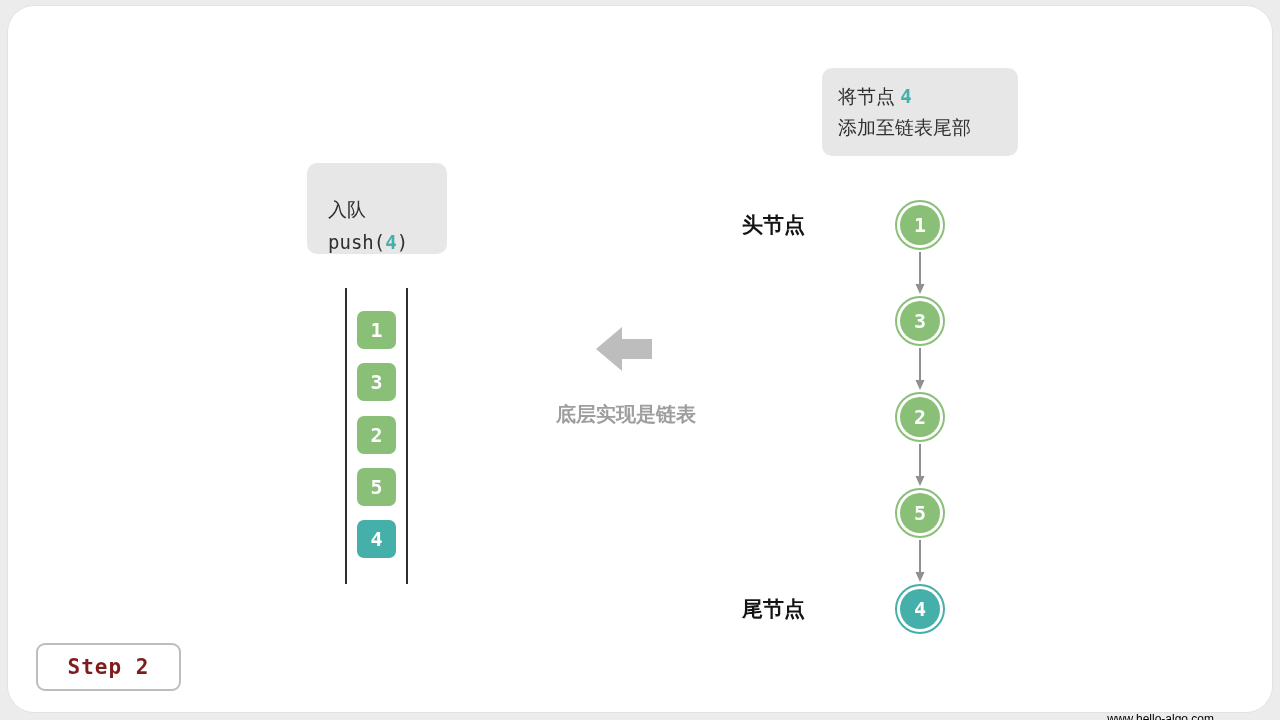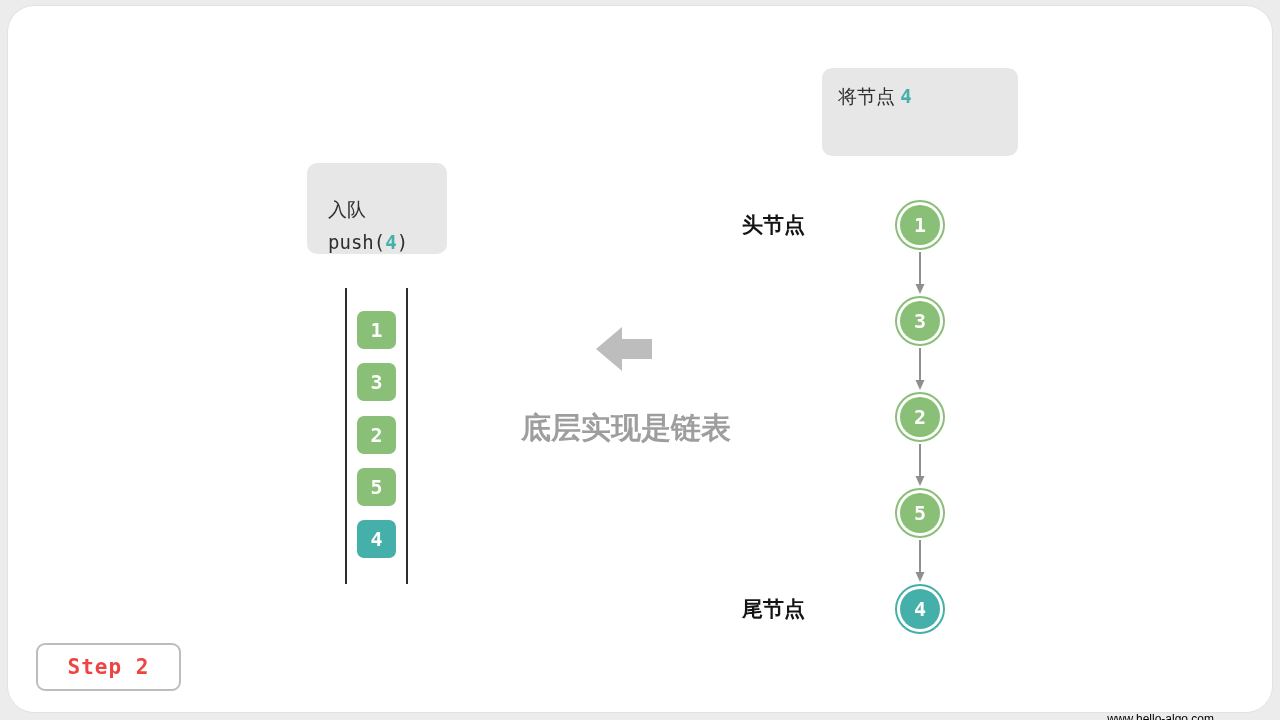--- a/index.html
+++ b/index.html
@@ -37,22 +37,22 @@
     position:absolute; left:12px; width:39px; height:38px; border-radius:7px;
     background:var(--green,#89BF77);
     display:flex; align-items:center; justify-content:center;
     color:#fff; font-family:"DejaVu Sans Mono","Liberation Mono",monospace;
     font-weight:bold; font-size:20px;
   }
   .cell.teal { background:var(--teal,#45AFA9); }
   
   .big-arrow { position:absolute; left:596px; top:327px; width:56px; height:44px; color:var(--arrow-gray,#BDBDBD); }
   .caption {
-    position:absolute; left:466px; top:407px; width:320px; text-align:center;
-    font-size:30px; font-weight:bold; color:var(--muted-text,#9E9E9E); line-height:42px;
+    position:absolute; left:466px; top:393px; width:320px; text-align:center;
+    font-size:20px; font-weight:bold; color:var(--muted-text,#9E9E9E); line-height:42px;
   }
   
   .ll-node {
     position:absolute; left:895px; width:50px; height:50px; border-radius:50%;
     background:#fff; border:2px solid var(--green,#89BF77);
     display:flex; align-items:center; justify-content:center;
   }
   .ll-node .disc {
     width:40px; height:40px; border-radius:50%;
     background:var(--green,#89BF77);
@@ -66,36 +66,37 @@
   .ll-label {
     position:absolute; left:742px; width:120px; text-align:left;
     font-size:21px; font-weight:bold; color:#141414; line-height:26px;
   }
   
   .step-badge {
     position:absolute; left:36px; top:643px; width:145px; height:48px;
     background:#fff; border:2px solid #BDBDBD; border-radius:9px;
     display:flex; align-items:center; justify-content:center;
     font-family:"DejaVu Sans Mono","Liberation Mono",monospace;
-    font-weight:bold; font-size:21px; color:#ef4444; letter-spacing:1px;
+    font-weight:bold; font-size:21px; color:#7f1d1d; letter-spacing:1px;
   }
   .watermark {
     position:absolute; right:66px; top:678px;
     font-family:Liberation Sans, sans-serif;
     font-size:12px; color:#000000;margin-top:34px;
   }
 </style>
 </head>
 <body>
 
 <div class="canvas">
   <div class="card"></div>
 
   <div class="note note-top">
     <div><span>将节点 </span><span class="accent-code">4</span></div>
+    <div>添加至链表尾部</div>
   </div>
 
   <div class="note note-op">
     <div>入队</div>
     <div class="mono"><span>push(</span><span class="accent-code">4</span><span>)</span></div>
   </div>
 
   <div class="stack">
     <div class="rail rail-left"></div>
     <div class="rail rail-right"></div>

